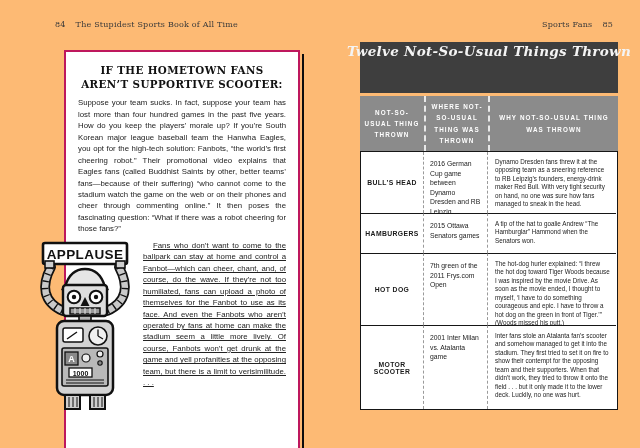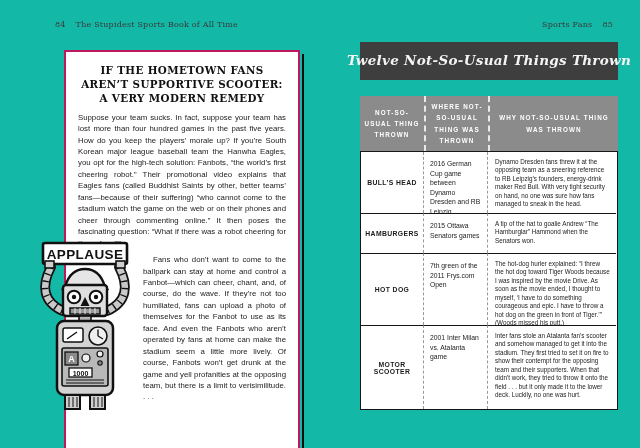--- a/index.html
+++ b/index.html
@@ -1,46 +1,46 @@
 <!DOCTYPE html>
 <html><head>
 <meta charset="utf-8">
 <style>
   * { margin:0; padding:0; box-sizing:border-box; }
   html,body { width:640px; height:448px; }
   body { font-family:"Liberation Sans", sans-serif; background:#ffffff; color:#1d1d1d; }
-  .spread { position:relative; width:640px; height:448px; background:#14b8a6; overflow:hidden; }
+  .spread { position:relative; width:640px; height:448px; background:#fdba74; overflow:hidden; }
 
   
   .running-head { position:absolute; top:20px; font-family:"DejaVu Serif", serif; font-size:8px; color:#3a3a3a; letter-spacing:.2px; }
   .rh-left { left:55px; }
   .rh-right { right:27px; text-align:right;padding-left:15px; }
   .rh-left .pg { margin-right:10px; }
   .rh-right .pg { margin-left:10px; }
 
   
   .feature-box { position:absolute; left:64px; top:50px; width:236px; height:436px;
                  border:2px solid #be185d; background:#fff; z-index:1; }
   .feature-box::after { content:""; position:absolute; left:2px; top:2px; right:-6px; bottom:-6px;
                         border:2px solid #0c0c0c; border-left:none; border-top:none; z-index:-1; }
   .box-heading { margin:11px 10px 6px; text-align:center; font-family:"DejaVu Serif", serif;
                  font-weight:bold; font-size:10.3px; line-height:1.38; letter-spacing:.4px; color:#111; }
   .box-body { padding:0 12px; }
   .para { font-size:7.8px; line-height:1.47; text-align:justify; color:#222; }
   .para-1 { margin-top:3px; }
-  .para-2 { margin-top:5px; }
+  .para-2 { margin-top:5px;text-decoration:underline; }
   .para-2 .robot-spacer { float:left; width:60px; height:152px; margin-right:5px; }
   .para-2 .indent { display:inline-block; width:10px; }
 
   
   .robot { position:absolute; left:32px; top:240px; width:106px; height:172px; z-index:3; }
 
   
-  .banner { position:absolute; left:360px; top:42px; width:258px; height:38px; background:#3e3e3e;
-            display:flex; flex-direction:column; align-items:center; justify-content:center; }
+  .banner { position:absolute; left:360px; top:42px; width:258px; height:51px; background:#3e3e3e;
+            display:flex; justify-content:center; }
   .banner div { font-family:"DejaVu Serif", serif; font-style:italic; font-weight:bold;
                 color:#f4f4f4; font-size:13.5px; line-height:1.45; letter-spacing:.3px; white-space:nowrap; }
 
   
   .tbl { position:absolute; left:360px; top:96px; width:258px; }
   .tbl-header { display:grid; grid-template-columns:64px 64px 130px; height:55px; }
   .th { background:#8b8b8b; color:#fff; font-weight:bold; font-size:6.3px; letter-spacing:1.1px;
         line-height:1.75; display:flex; align-items:center; justify-content:center; text-align:center;
         padding:2px 4px; }
   .th + .th { border-left:2px dashed #e9e9e9; }
@@ -65,21 +65,20 @@
   </div>
 
   <div class="running-head rh-right">
     <span>Sports Fans</span><span class="pg">85</span>
   </div>
 
   <div class="feature-box">
     <div class="box-heading">
       <div>IF THE HOMETOWN FANS</div>
       <div>AREN’T SUPPORTIVE SCOOTER:</div>
-      <div>A VERY MODERN REMEDY</div>
     </div>
     <div class="box-body">
       <p class="para para-1">Suppose your team sucks. In fact, suppose your team has lost more than four hundred games in the past five years. How do you keep the players’ morale up? If you’re South Korean major league baseball team the Hanwha Eagles, you opt for the high-tech solution: Fanbots, “the world’s first cheering robot.” Their promotional video explains that Eagles fans (called Buddhist Saints by other, better teams’ fans—because of their suffering) “who cannot come to the stadium watch the game on the web or on their phones and cheer through commenting online.” It then poses the fascinating question: “What if there was a robot cheering for those fans?”</p>
       <div class="para para-2">
         <span class="robot-spacer"></span><span class="indent"></span><span>Fans who don’t want to come to the ballpark can stay at home and control a Fanbot—which can cheer, chant, and, of course, do the wave. If they’re not too humiliated, fans can upload a photo of themselves for the Fanbot to use as its face. And even the Fanbots who aren’t operated by fans at home can make the stadium seem a little more lively. Of course, Fanbots won’t get drunk at the game and yell profanities at the opposing team, but there is a limit to verisimilitude. . . .</span>
       </div>
     </div>
   </div>
 
   <svg class="robot" viewBox="0 0 106 172">

